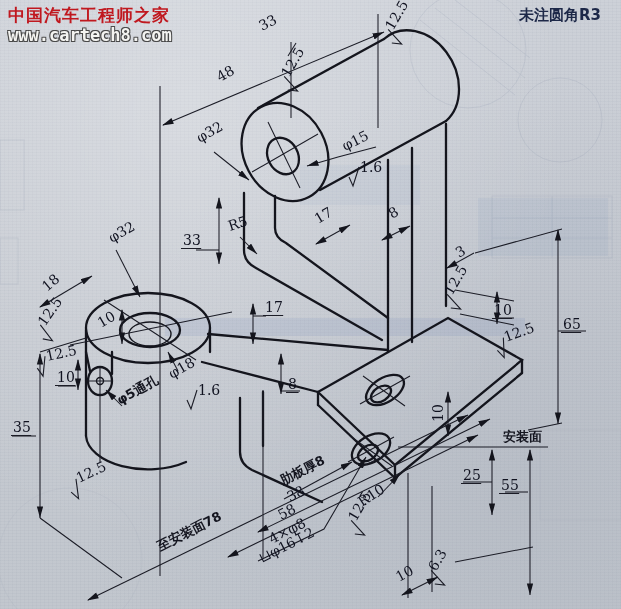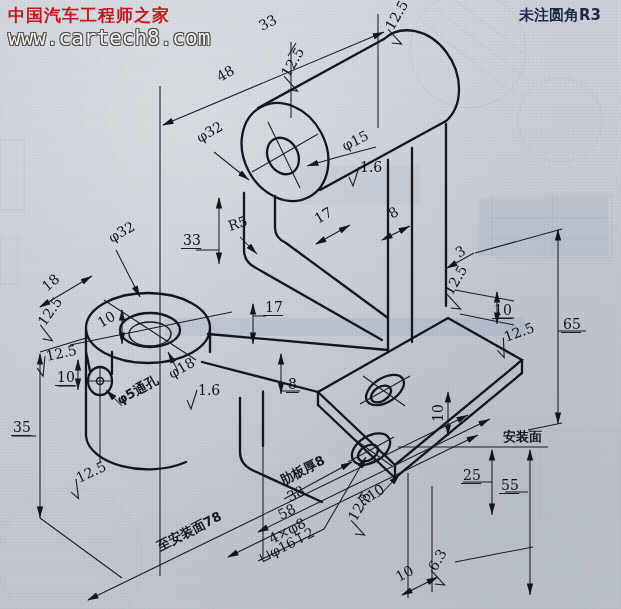--- a/index.html
+++ b/index.html
@@ -8,21 +8,21 @@
     background:
       radial-gradient(ellipse at 30% 18%, rgba(255,255,255,.28), transparent 62%),
       radial-gradient(ellipse at 85% 80%, rgba(150,158,172,.25), transparent 60%),
       repeating-linear-gradient(0deg, rgba(110,120,142,.05) 0 1px, transparent 1px 3px),
       repeating-linear-gradient(90deg, rgba(110,120,142,.045) 0 1px, transparent 1px 4px),
       linear-gradient(180deg,#cdd1d8 0%, #c6cad1 55%, #c2c7ce 100%);
     font-family:"Liberation Sans", sans-serif;
   }
   .wm{position:absolute;left:8px;top:6px;line-height:1.15;z-index:5;}
   .wm-title{font-weight:bold;font-size:17px;letter-spacing:1px;font-family:"DejaVu Sans",sans-serif;}
-  .wm-url{font-size:21px;font-weight:normal;color:#f4f4f1;font-family:"DejaVu Sans Mono",monospace;
+  .wm-url{font-size:17px;font-weight:bold;color:#f4f4f1;font-family:"DejaVu Sans Mono",monospace;
     text-shadow:-1px -1px 0 #4a4a4a,1px -1px 0 #4a4a4a,-1px 1px 0 #4a4a4a,1px 1px 0 #4a4a4a;}
   .note{position:absolute;right:20px;top:6px;font-size:15px;font-weight:bold;color:#1d2848;
     font-family:"DejaVu Sans",sans-serif;z-index:5;}
   svg{position:absolute;left:0;top:0;}
   .part{stroke:#14151d;stroke-width:2.3;fill:none;stroke-linecap:round;}
   .thin{stroke:#1b1c26;stroke-width:1.05;fill:none;}
   text.t-dim{font-family:"DejaVu Serif",serif;font-size:14px;fill:#101220;}
   text.t-cn{font-family:"DejaVu Sans",sans-serif;font-size:13px;font-weight:600;fill:#14151f;}
   .rough-glyph{stroke:#1b1c26;stroke-width:1.1;fill:none;}
   .u-line{stroke:#1b1c26;stroke-width:1;}

